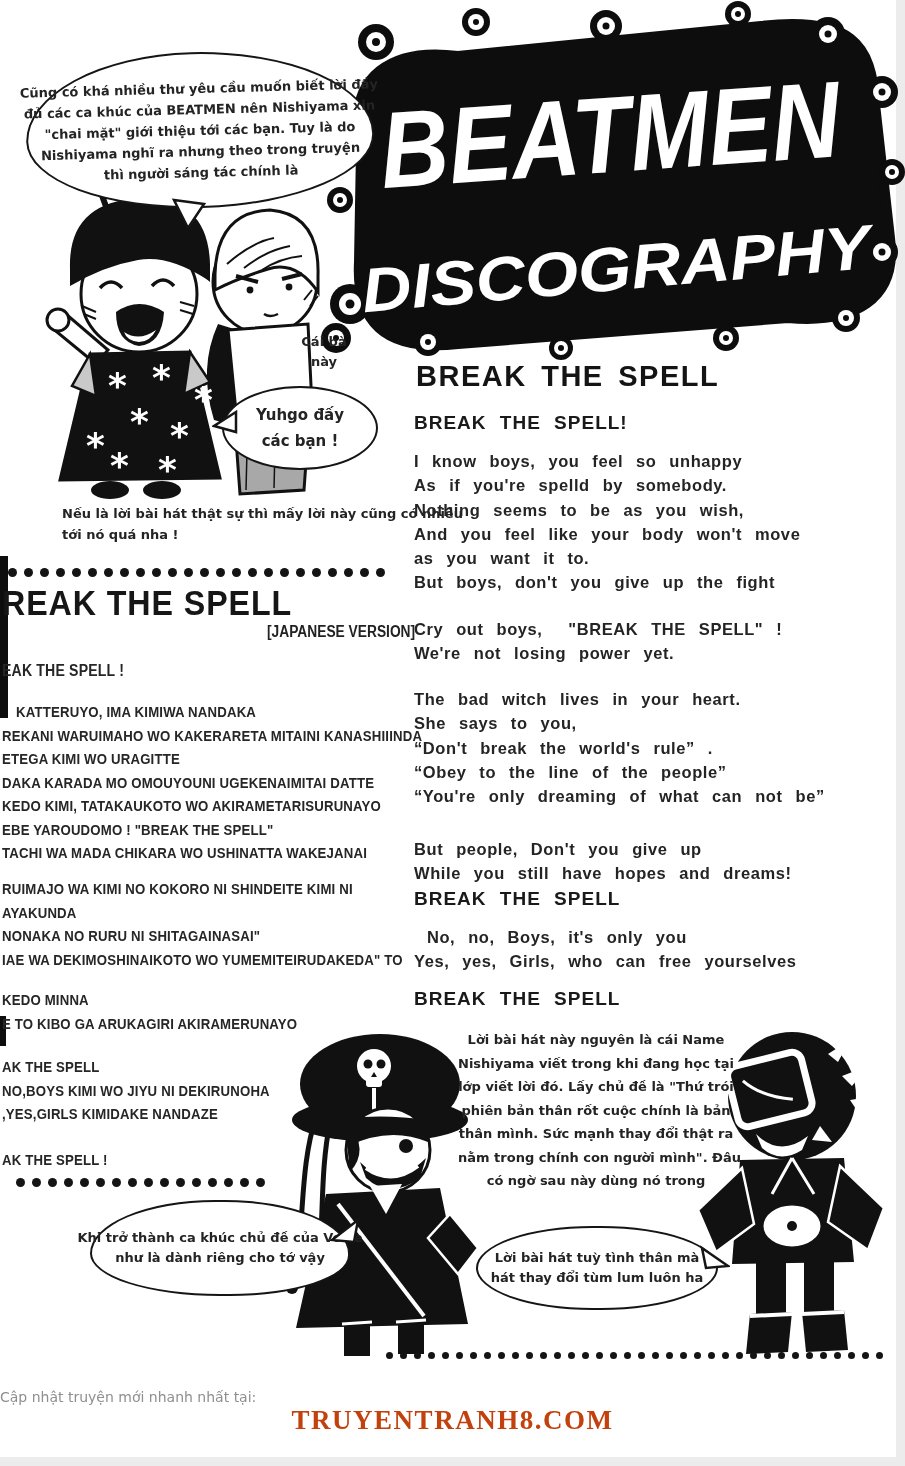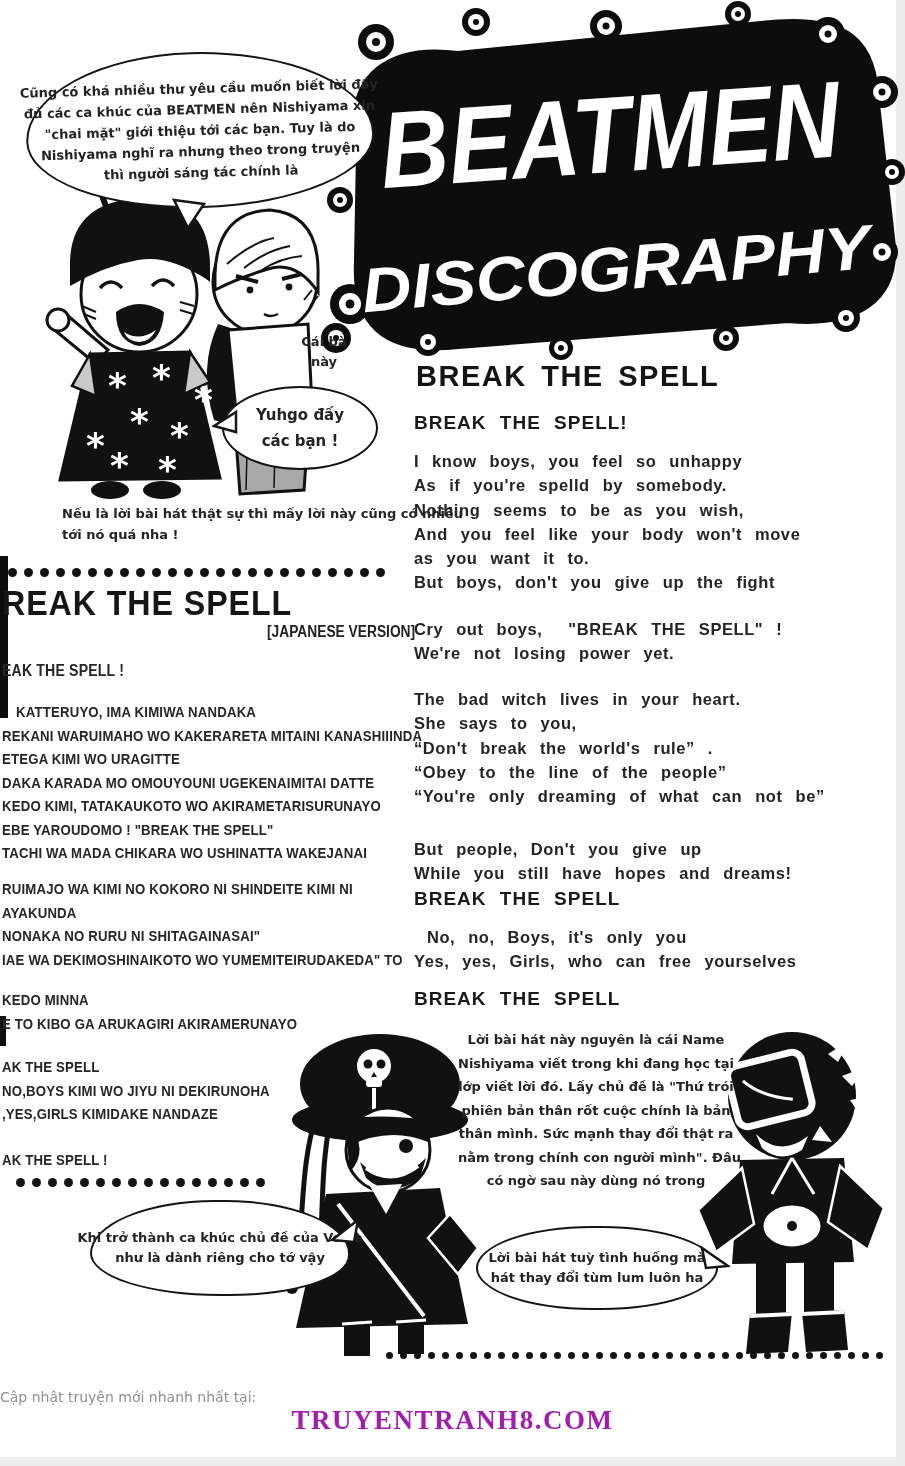--- a/index.html
+++ b/index.html
@@ -447,21 +447,21 @@
 
   <div class="abs bubble bubble-theme vn">
       <div class="ln">Khi trở thành ca khúc chủ đề của Voice</div>
       <div class="ln">như là dành riêng cho tớ vậy</div>
     </div>
   <svg class="tail" style="left:330px;top:1218px" width="30" height="26">
     <path d="M2,22 L28,2 L24,24 Z" fill="#fff" stroke="#151515" stroke-width="2.5"></path>
   </svg>
 
   <div class="abs bubble bubble-tumlum vn">
-      <div class="ln">Lời bài hát tuỳ tình huống mà</div>
+      <div class="ln">Lời bài hát tuỳ tình thân mà</div>
       <div class="ln">hát thay đổi tùm lum luôn ha</div>
     </div>
   <svg class="tail" style="left:700px;top:1244px" width="30" height="26">
     <path d="M28,22 L2,4 L6,24 Z" fill="#fff" stroke="#151515" stroke-width="2.5"></path>
   </svg>
 
   <svg class="abs chars" style="left:680px;top:1018px" width="225" height="340" viewBox="0 0 225 340">
     <circle cx="112" cy="78" r="64" fill="#111"></circle>
     <g transform="rotate(-14 92 72)">
       <rect x="52" y="40" width="76" height="62" rx="10" fill="#111" stroke="#fff" stroke-width="7"></rect>
@@ -477,15 +477,15 @@
     <circle cx="112" cy="208" r="5" fill="#111"></circle>
     <path d="M112,140 L92,176 M112,140 L134,176" stroke="#fff" stroke-width="3"></path>
     <rect x="76" y="244" width="30" height="56" fill="#111"></rect>
     <rect x="124" y="242" width="30" height="56" fill="#111"></rect>
     <path d="M70,296 L112,294 L108,334 L66,336 Z" fill="#111"></path>
     <path d="M122,294 L164,292 L168,332 L126,334 Z" fill="#111"></path>
     <path d="M70,298 L112,296 M122,296 L164,294" stroke="#fff" stroke-width="4"></path>
   </svg>
 
   <div class="abs footer-note">Cập nhật truyện mới nhanh nhất tại:</div>
-  <div class="abs footer-site" style="color: #a21caf;">TRUYENTRANH8.COM</div>
+  <div class="abs footer-site" style="color: #c2410c;">TRUYENTRANH8.COM</div>
 
 </div>
 
 </body></html>

